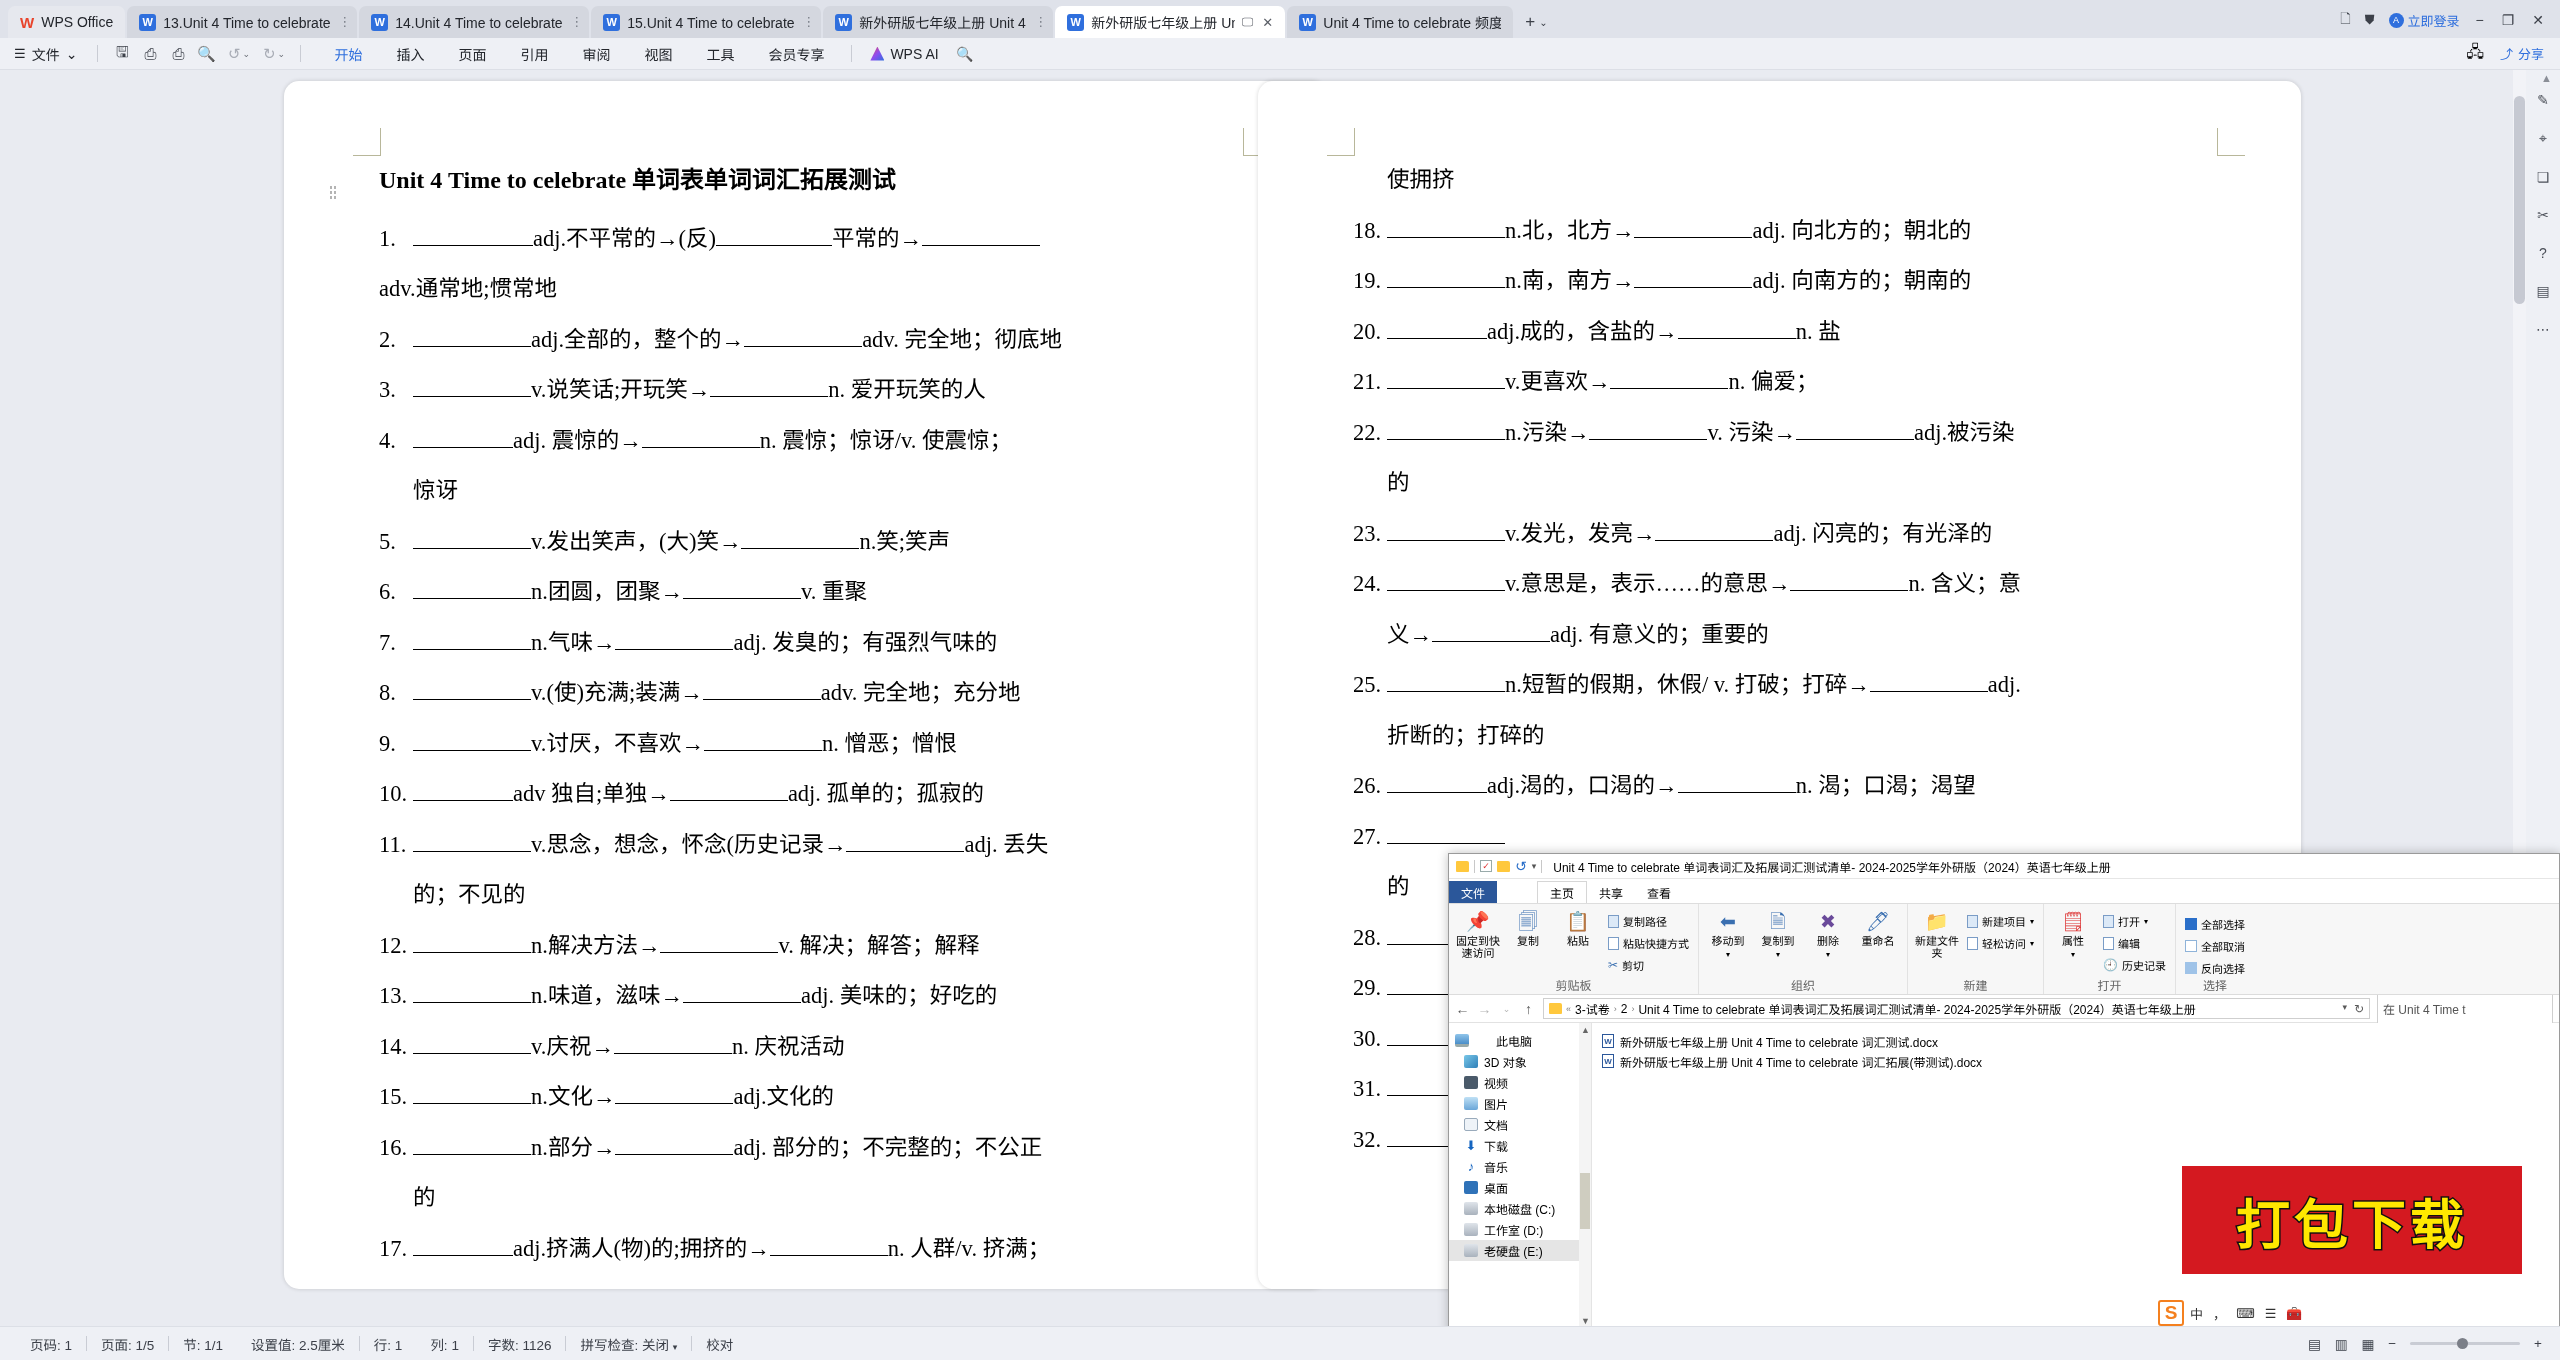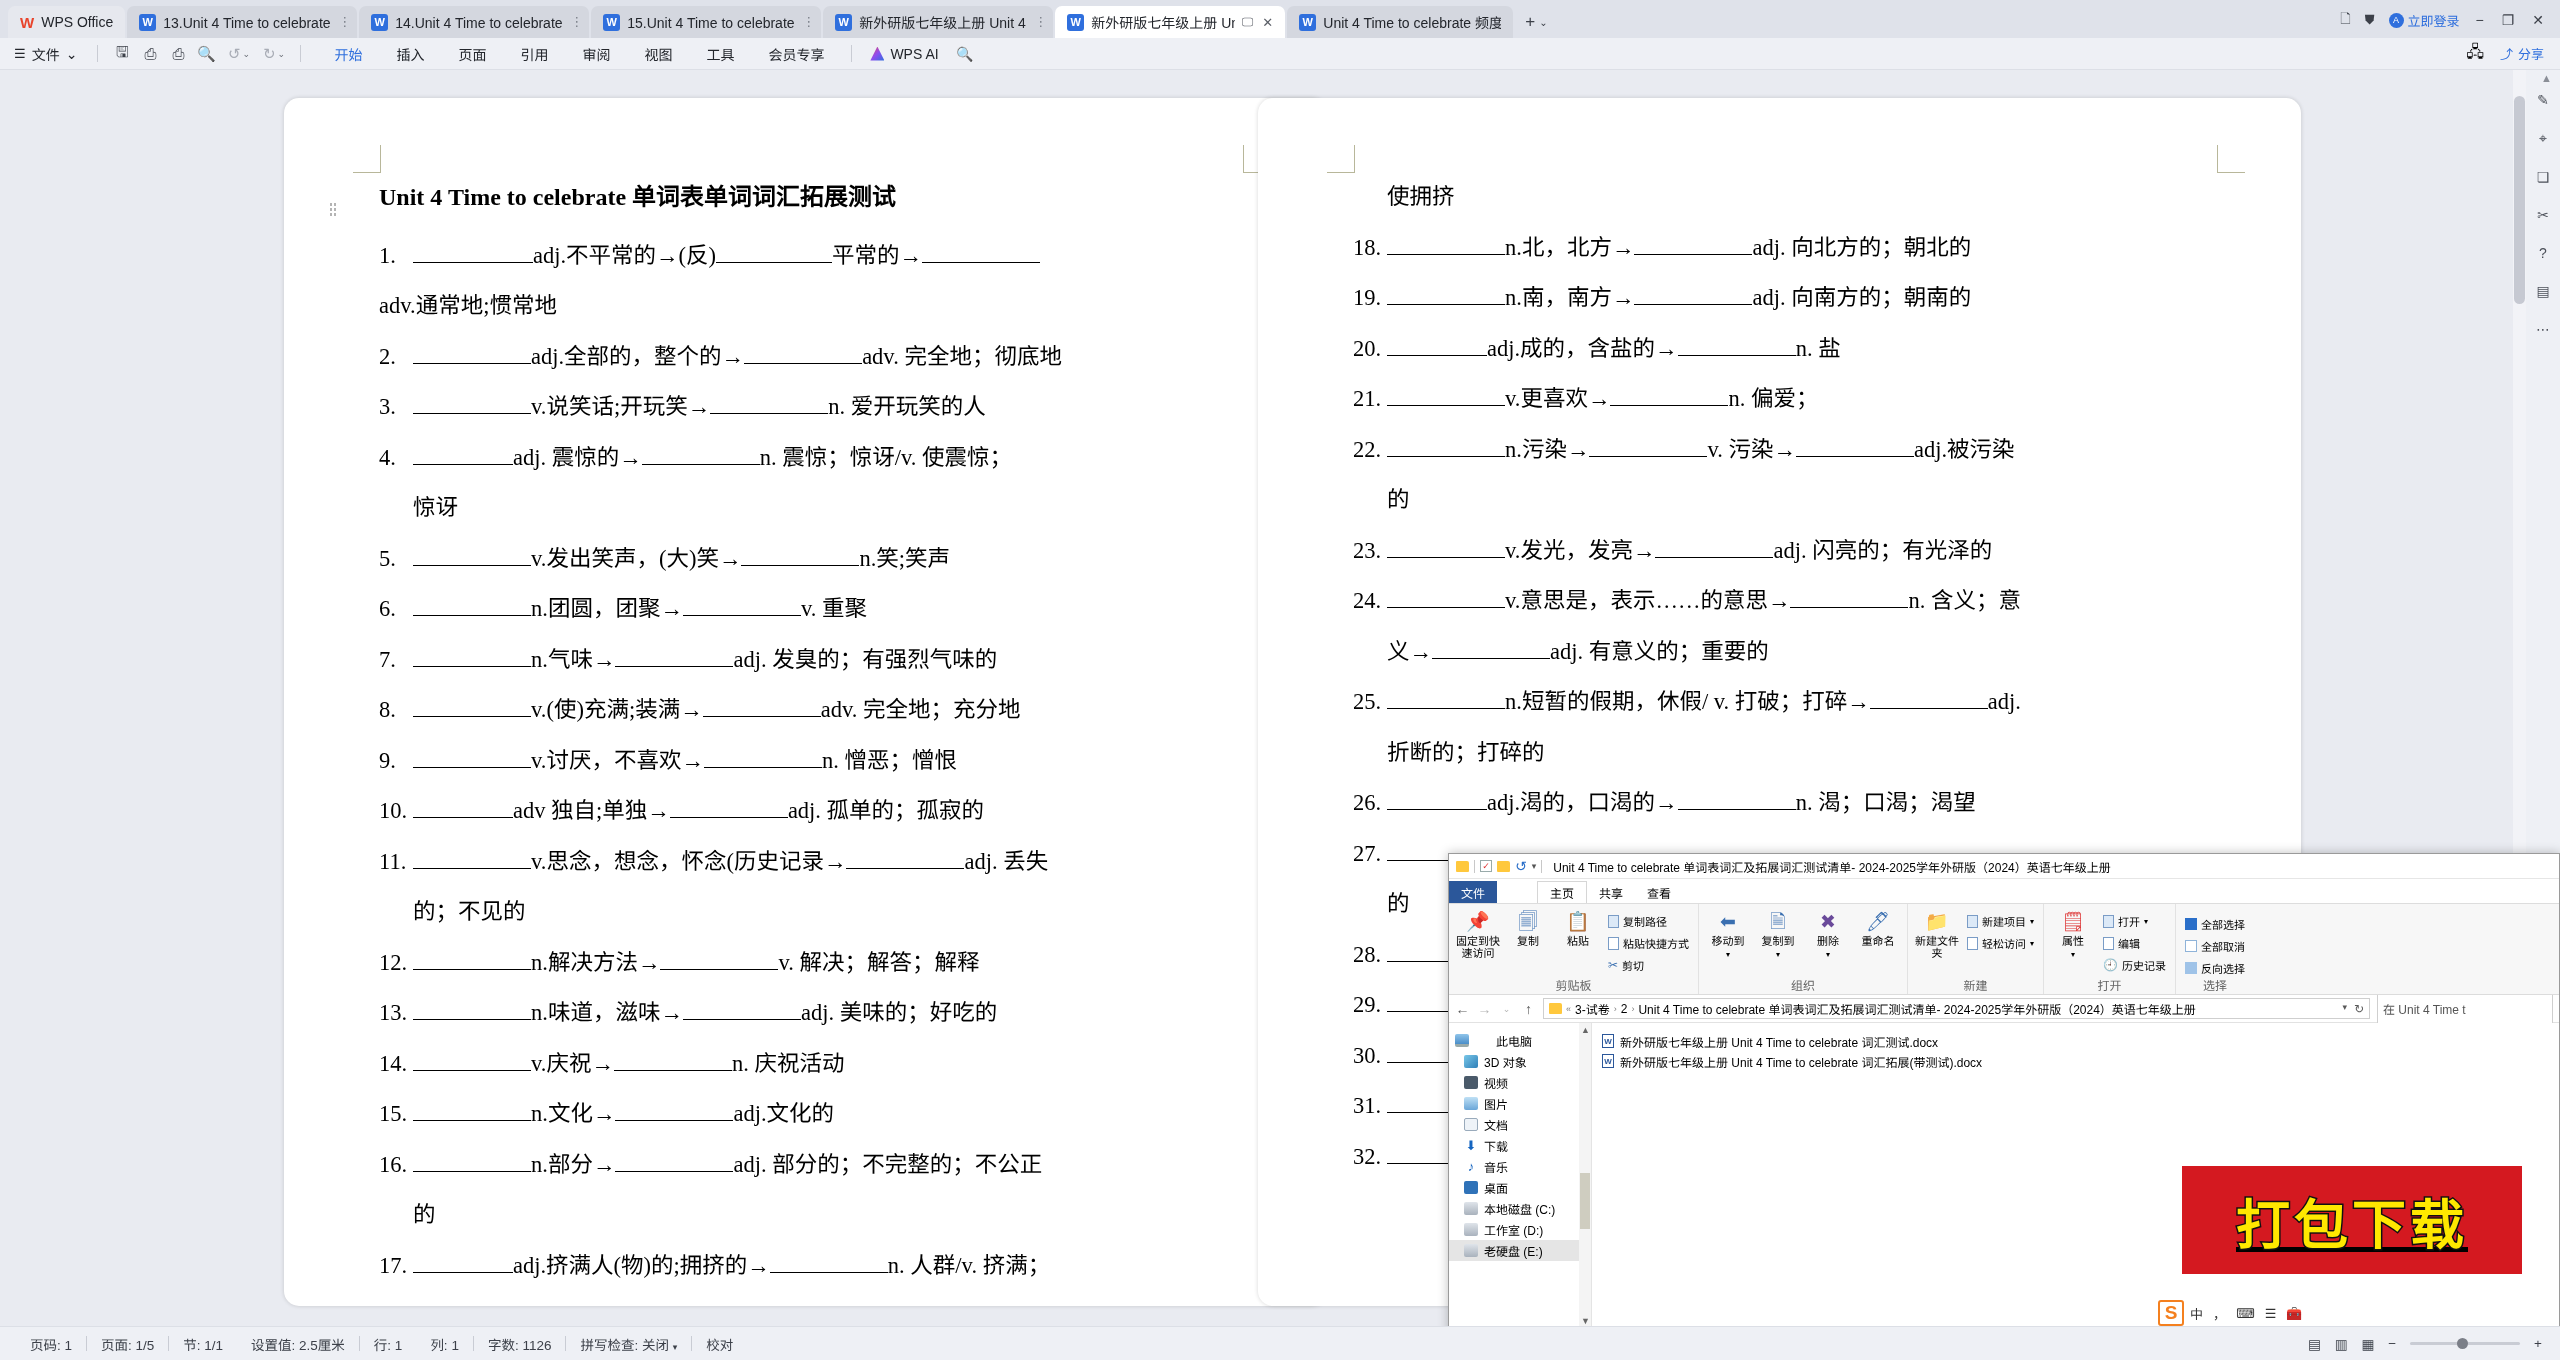--- a/index.html
+++ b/index.html
@@ -71,21 +71,21 @@
   .rb-search { font-size: 14px; color: #3c4049; margin-left: 10px; }
   .rb-right { margin-left: auto; display: flex; align-items: center; gap: 16px; padding-right: 16px; }
   .rb-share { display: flex; align-items: center; gap: 5px; font-size: 13px; color: #2f6fdd; }
 
   
   .workspace {
     position: absolute; left: 0; top: 70px; width: 2560px; height: 1256px;
     background: #e9ebf1; overflow: hidden;
   }
   .page {
-    position: absolute; top: 28px; width: 1043px; height: 1208px;
+    position: absolute; top: 11px; width: 1043px; height: 1208px;
     background: #ffffff; box-shadow: 0 0 4px rgba(0,0,0,0.16); border-radius: 15px;
   }
   .page.left { left: 284px; }
   .page.right { left: 1258px; }
   .pgbody {
     position: absolute; left: 95px; right: 82px; top: 74px;
     font-family: "Liberation Serif", "DejaVu Serif", serif;
     font-size: 22.5px; color: #000; line-height: 50.5px;
   }
   .doctitle { font-weight: bold; font-size: 24px; margin-bottom: 8px; }
@@ -191,21 +191,20 @@
   .filerow { display: flex; align-items: center; gap: 6px; height: 20px; font-size: 12px; white-space: nowrap; }
   .wdoc-ic { width: 12px; height: 14px; background: #fff; border: 1px solid #2b579a; color: #2b579a; font-size: 8px; display: flex; align-items: center; justify-content: center; font-weight: bold; }
   .ex-status { height: 22px; border-top: 1px solid #e2e2e2; background: #f7f7f7; display: flex; align-items: center; padding-left: 8px; font-size: 11.5px; color: #222; }
 
   
   .watermark {
     position: absolute; left: 2182px; top: 1166px; width: 340px; height: 108px;
     background: #d41920; border: 7px solid #d41920; display: flex;
     align-items: center; justify-content: center;
     box-shadow: inset 0 0 0 3px #d41920;
-    text-decoration: underline;
   }
   .wm-text {
     font-family: "DejaVu Sans", sans-serif; font-size: 54px; font-weight: bold;
     color: #ffe800; -webkit-text-stroke: 3px #111; paint-order: stroke fill;
     letter-spacing: 4px; white-space: nowrap;
   }
   .sogou {
     position: absolute; left: 2158px; top: 1300px; display: flex; align-items: center; gap: 6px;
   }
   .sg-ic { width: 26px; height: 26px; background: #fff; border: 2px solid #f4801f; color: #f4801f; font-size: 19px; font-weight: bold; display: flex; align-items: center; justify-content: center; border-radius: 3px; }

